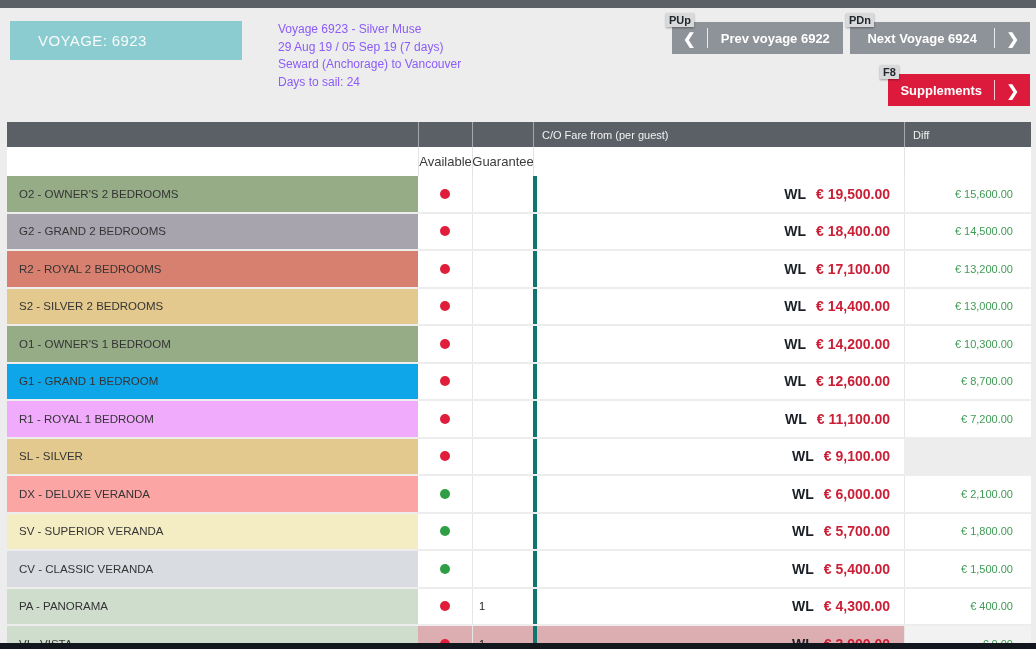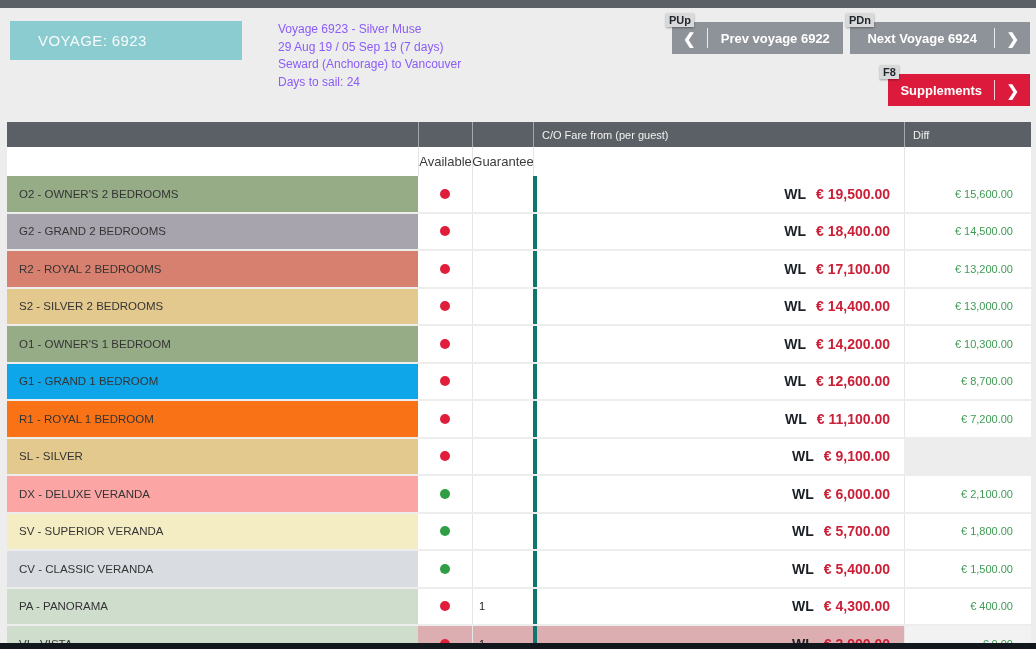--- a/index.html
+++ b/index.html
@@ -214,21 +214,21 @@
     </div>
     <div class="cell fare">
       <span class="wl">WL</span>
       <span class="amt">€ 12,600.00</span>
     </div>
     <div class="cell diff">
       <span>€ 8,700.00</span>
     </div>
   </div>
       <div class="trow drow">
-    <div class="cell cat" style="background: #f97316;">
+    <div class="cell cat" style="background: #f0abfc;">
       <span>R1 - ROYAL 1 BEDROOM</span>
     </div>
     <div class="cell avail">
       <span class="dot" style="background: rgb(224, 30, 60);"></span>
     </div>
     <div class="cell guar">
       <span></span>
     </div>
     <div class="cell fare">
       <span class="wl">WL</span>

